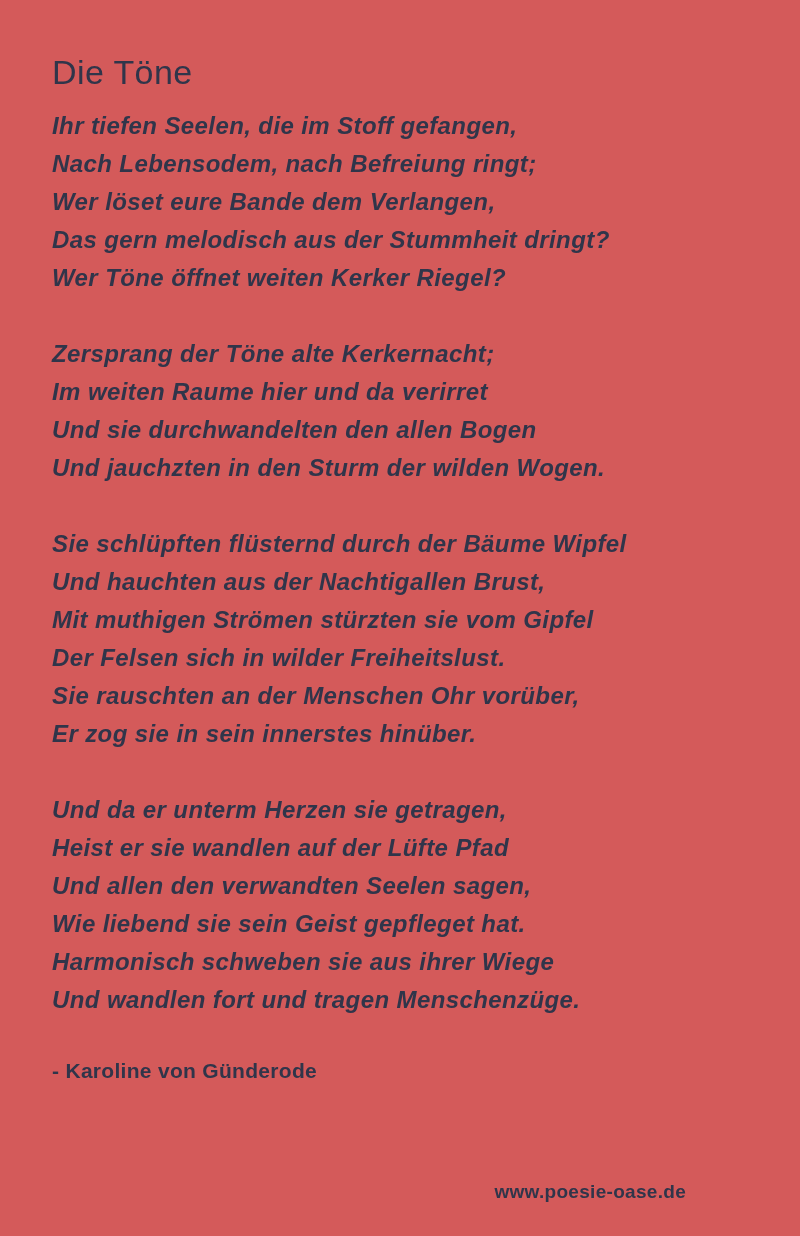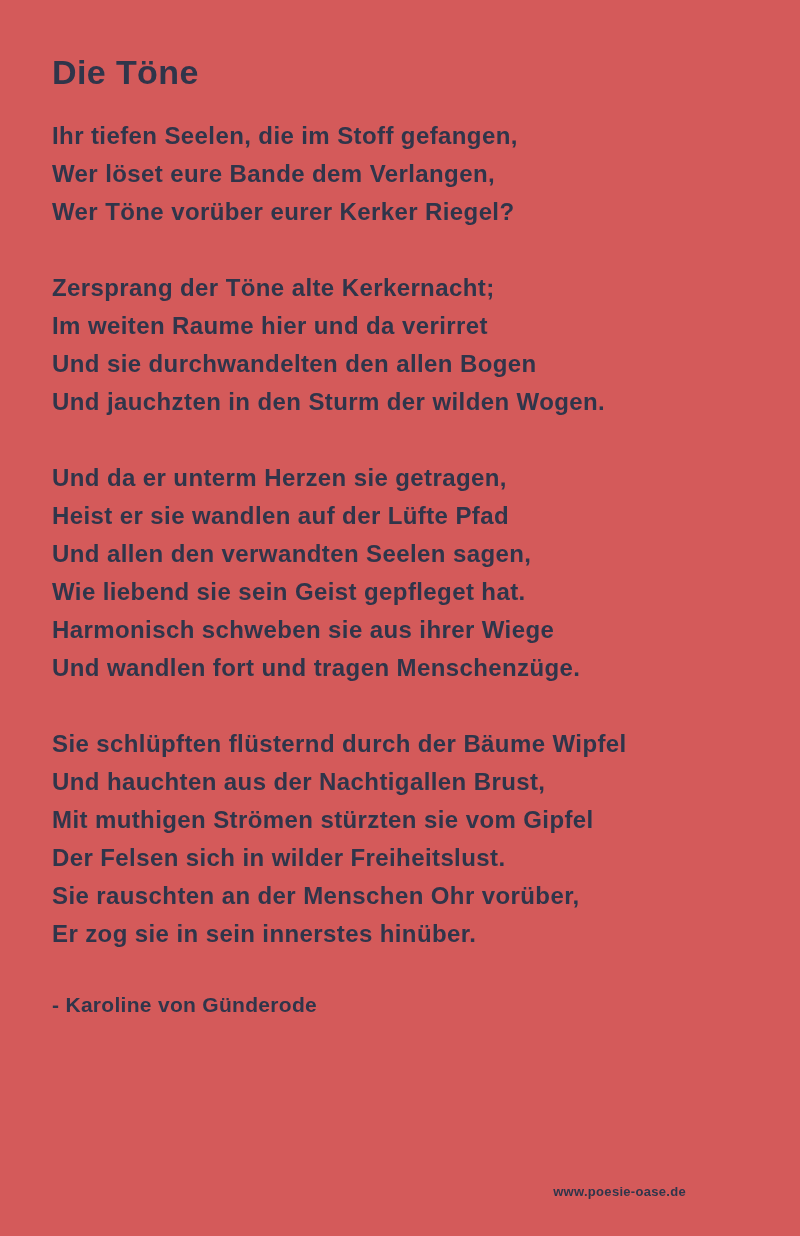--- a/index.html
+++ b/index.html
@@ -15,26 +15,27 @@
     font-family: "Liberation Sans", "DejaVu Sans", sans-serif;
     overflow: hidden;
     position: relative;
   }
   .content {
     padding: 52px 40px 0 52px;
   }
   .poem-title {
     font-size: 34px;
     line-height: 40px;
-    font-weight: 700;
+    font-weight: 400;
     letter-spacing: 0.4px;
-    margin: 0 0 25px 0;
+    margin: 0 0 15px 0;
   }
   .stanza {
     margin: 0 0 38px 0;
+    font-style: italic;
   }
   .stanza:last-of-type {
     margin-bottom: 0;
   }
   .line {
     font-size: 24px;
     line-height: 38px;
     font-weight: 700;
     letter-spacing: 0.4px;
     white-space: nowrap;
@@ -43,59 +44,61 @@
     margin-top: 17px;
     font-size: 21px;
     line-height: 28px;
     font-weight: 700;
     letter-spacing: 0.3px;
   }
   .website {
     position: absolute;
     top: 1181px;
     right: 114px;
-    font-size: 13px;
+    font-size: 19px;
     line-height: 22px;
     font-weight: 700;
     letter-spacing: 0.3px;
   }
 </style>
 </head>
 <body style="--bg: #d45a5a; --fg: #30354a;">
 
 <div class="content">
   <h1 class="poem-title">Die Töne</h1>
 
   <div class="stanza">
     <div class="line">Ihr tiefen Seelen, die im Stoff gefangen,</div>
+    <div class="line">Nach Lebensodem, nach Befreiung ringt;</div>
     <div class="line">Wer löset eure Bande dem Verlangen,</div>
-    <div class="line">Wer Töne vorüber eurer Kerker Riegel?</div>
+    <div class="line">Das gern melodisch aus der Stummheit dringt?</div>
+    <div class="line">Wer Töne öffnet weiten Kerker Riegel?</div>
   </div>
 
   <div class="stanza">
     <div class="line">Zersprang der Töne alte Kerkernacht;</div>
     <div class="line">Im weiten Raume hier und da verirret</div>
     <div class="line">Und sie durchwandelten den allen Bogen</div>
     <div class="line">Und jauchzten in den Sturm der wilden Wogen.</div>
+  </div>
+
+  <div class="stanza">
+    <div class="line">Sie schlüpften flüsternd durch der Bäume Wipfel</div>
+    <div class="line">Und hauchten aus der Nachtigallen Brust,</div>
+    <div class="line">Mit muthigen Strömen stürzten sie vom Gipfel</div>
+    <div class="line">Der Felsen sich in wilder Freiheitslust.</div>
+    <div class="line">Sie rauschten an der Menschen Ohr vorüber,</div>
+    <div class="line">Er zog sie in sein innerstes hinüber.</div>
   </div>
 
   <div class="stanza">
     <div class="line">Und da er unterm Herzen sie getragen,</div>
     <div class="line">Heist er sie wandlen auf der Lüfte Pfad</div>
     <div class="line">Und allen den verwandten Seelen sagen,</div>
     <div class="line">Wie liebend sie sein Geist gepfleget hat.</div>
     <div class="line">Harmonisch schweben sie aus ihrer Wiege</div>
     <div class="line">Und wandlen fort und tragen Menschenzüge.</div>
   </div>
 
-  <div class="stanza">
-    <div class="line">Sie schlüpften flüsternd durch der Bäume Wipfel</div>
-    <div class="line">Und hauchten aus der Nachtigallen Brust,</div>
-    <div class="line">Mit muthigen Strömen stürzten sie vom Gipfel</div>
-    <div class="line">Der Felsen sich in wilder Freiheitslust.</div>
-    <div class="line">Sie rauschten an der Menschen Ohr vorüber,</div>
-    <div class="line">Er zog sie in sein innerstes hinüber.</div>
-  </div>
-
   <div class="poem-author">- Karoline von Günderode</div>
 </div>
 
 <div class="website">www.poesie-oase.de</div>
 
 </body></html>

